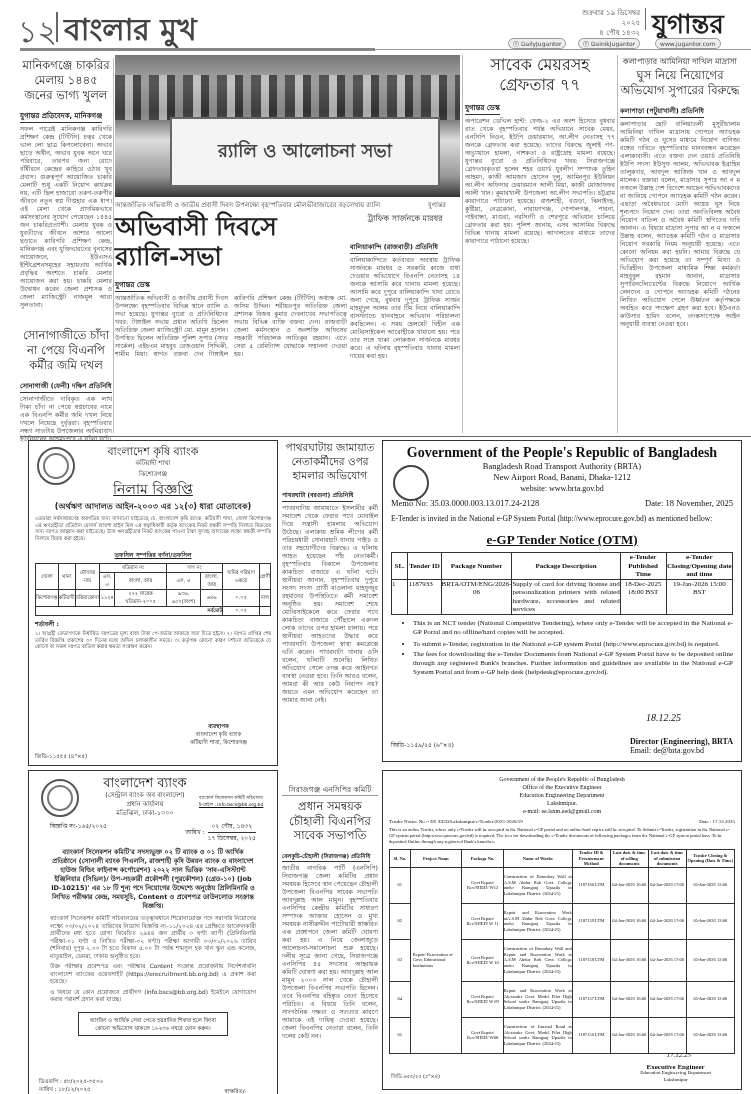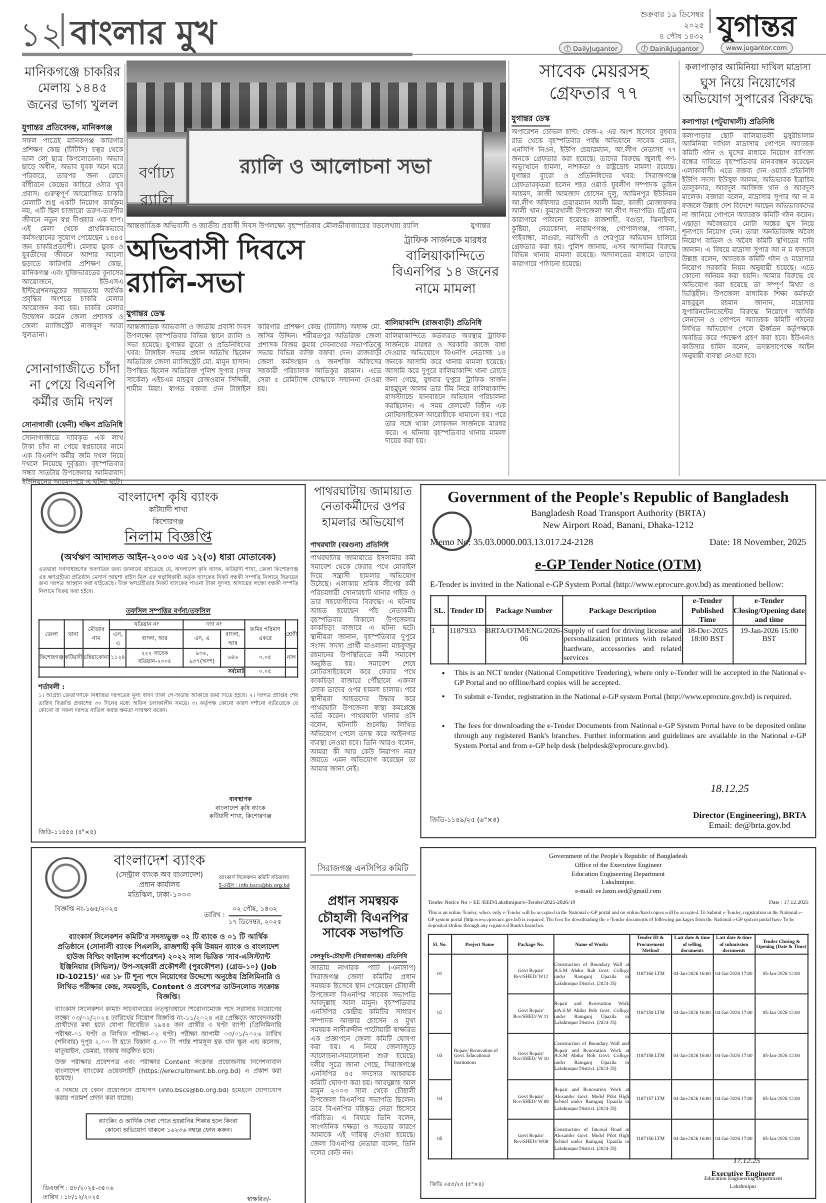--- a/index.html
+++ b/index.html
@@ -57,39 +57,35 @@
 <div class="abs vr" style="left:113px;top:58px;height:375px"></div>
 
 <div class="abs" style="left:20px;top:328px;width:92px">
   <div class="hl" style="font-size:11.5px;line-height:15px">সোনাগাজীতে চাঁদা না পেয়ে বিএনপি কর্মীর জমি দখল</div>
   <div class="byline" style="margin-top:2px;font-size:6.5px">সোনাগাজী (ফেনী) দক্ষিণ প্রতিনিধি</div>
   <div class="body" style="height:48px;margin-top:2px">সোনাগাজীতে দাবিকৃত এক লাখ টাকা চাঁদা না পেয়ে স্বপ্নচাষের নামে এক বিএনপি কর্মীর জমি দখল নিয়ে দখলে নিয়েছে দুর্বৃত্তরা। বৃহস্পতিবার সন্ধ্যা সাতটায় উপজেলার আমিরাবাদ ইউনিয়নের আহমদপুরে এ ঘটনা ঘটে।</div>
 </div>
 
 <div class="abs photo">
   <div class="crowd"></div>
-  <div class="banner-left">
-      <span>বর্ণাঢ্য র‌্যালি</span>
-    </div>
   <div class="banner">
     <div class="banner-title">র‌্যালি ও আলোচনা সভা</div>
   </div>
 </div>
 <div class="abs caption" style="left:115px;top:200px;width:300px">আন্তর্জাতিক অভিবাসী ও জাতীয় প্রবাসী দিবস উপলক্ষ্যে বৃহস্পতিবার মৌলভীবাজারের বড়লেখায় র‌্যালি</div>
 <div class="abs caption" style="left:428px;top:200px">যুগান্তর</div>
 
 <div class="abs" style="left:115px;top:212px;width:232px">
   <div class="hl" style="font-size:25px;line-height:30px;text-align:left;font-weight:bold">অভিবাসী দিবসে র‌্যালি-সভা</div>
   <div class="byline" style="margin-top:2px">যুগান্তর ডেস্ক</div>
   <div class="body" style="height:183px;margin-top:2px;column-count:2;column-gap:6px">আন্তর্জাতিক অভিবাসী ও জাতীয় প্রবাসী দিবস উপলক্ষ্যে বৃহস্পতিবার বিভিন্ন স্থানে র‌্যালি ও সভা হয়েছে। যুগান্তর ব্যুরো ও প্রতিনিধিদের খবর: টাঙ্গাইল সভায় প্রধান অতিথি ছিলেন অতিরিক্ত জেলা ম্যাজিস্ট্রেট মো. মামুন হাসান। উপস্থিত ছিলেন অতিরিক্ত পুলিশ সুপার (সদর সার্কেল) এইচএম মাহবুব রেজওয়ান সিদ্দিকী, শামীম মিয়া। স্বাগত বক্তব্য দেন টাঙ্গাইল কারিগরি প্রশিক্ষণ কেন্দ্র (টিটিসি) অধ্যক্ষ মো. জসিম উদ্দিন। শরীয়তপুর অতিরিক্ত জেলা প্রশাসক বিজয় কুমার দেবনাথের সভাপতিত্বে সভায় বিভিন্ন ব্যক্তি বক্তব্য দেন। রাজবাড়ী জেলা কর্মসংস্থান ও জনশক্তি অফিসের সহকারী পরিচালক আতিকুর রহমান। এতে সেরা ৫ রেমিট্যান্স যোদ্ধাকে সম্মাননা দেওয়া হয়।</div>
 </div>
 
 <div class="abs" style="left:350px;top:213px;width:110px">
   <div class="hl" style="font-size:8px;line-height:11px">ট্রাফিক সার্জনকে মারধর</div>
-  <div class="hl" style="font-size:12px;line-height:15px;margin-top:1px">বালিয়াকান্দিতে বিএনপির ১৪ জনের নামে মামলা</div>
   <div class="byline" style="margin-top:18px;font-size:6.5px">বালিয়াকান্দি (রাজবাড়ী) প্রতিনিধি</div>
   <div class="body" style="height:140px;margin-top:2px">বালিয়াকান্দিতে কর্তব্যরত অবস্থায় ট্রাফিক সার্জনকে মারধর ও সরকারি কাজে বাধা দেওয়ার অভিযোগে বিএনপি নেতাসহ ১৪ জনকে আসামি করে থানায় মামলা হয়েছে। আসামি করে দুপুরে বালিয়াকান্দি থানা রোডে জনা গেছে, বুধবার দুপুরে ট্রাফিক সার্জন মাহমুদুল আলম তার টিম নিয়ে বালিয়াকান্দি বাসস্ট্যান্ডে যানবাহনে অভিযান পরিচালনা করছিলেন। এ সময় হেলমেট বিহীন এক মোটরসাইকেল আরোহীকে থামানো হয়। পরে তার সঙ্গে থাকা লোকজন সার্জনকে মারধর করে। এ ঘটনায় বৃহস্পতিবার থানায় মামলা দায়ের করা হয়।</div>
 </div>
 <div class="abs vr" style="left:462px;top:55px;height:378px"></div>
 
 <div class="abs" style="left:465px;top:55px;width:150px">
   <div class="hl" style="font-size:16px;line-height:20px">সাবেক মেয়রসহ গ্রেফতার ৭৭</div>
   <div class="byline" style="margin-top:2px">যুগান্তর ডেস্ক</div>
   <div class="body" style="height:320px;margin-top:2px">অপারেশন ডেভিল হান্ট: ফেজ-২ এর অংশ হিসেবে বুধবার রাত থেকে বৃহস্পতিবার পর্যন্ত অভিযানে সাবেক মেয়র, এনসিপি নিওন, ইউপি চেয়ারম্যান, আ.লীগ নেতাসহ ৭৭ জনকে গ্রেফতার করা হয়েছে। তাদের বিরুদ্ধে জুলাই গণ-অভ্যুত্থানে হামলা, নাশকতা ও রাষ্ট্রদ্রোহ মামলা রয়েছে। যুগান্তর ব্যুরো ও প্রতিনিধিদের খবর: সিরাজগঞ্জে গ্রেফতারকৃতরা হলেন শহর ওয়ার্ড যুবলীগ সম্পাদক তুহিন আহমদ, কাজী আমজাদ হোসেন দুলু, আমিনপুর ইউনিয়ন আ.লীগ অফিসার চেয়ারম্যান আলী মিয়া, কাজী মোজাফফর আলী খান। কুমারখালী উপজেলা আ.লীগ সভাপতি। চট্টগ্রাম কারাগারে পাঠানো হয়েছে। রাজশাহী, বগুড়া, ঝিনাইদহ, কুষ্টিয়া, নেত্রকোনা, নারায়ণগঞ্জ, গোপালগঞ্জ, পাবনা, গাইবান্ধা, মাগুরা, নরসিংদী ও শেরপুরে অভিযান চালিয়ে গ্রেফতার করা হয়। পুলিশ জানায়, এসব আসামির বিরুদ্ধে বিভিন্ন থানায় মামলা রয়েছে। আদালতের মাধ্যমে তাদের কারাগারে পাঠানো হয়েছে।</div>
 </div>
@@ -162,26 +158,27 @@
   <div class="hl" style="font-size:10.5px;line-height:14px">পাথরঘাটায় জামায়াত নেতাকর্মীদের ওপর হামলার অভিযোগ</div>
   <div class="byline" style="margin-top:2px;font-size:6px">পাথরঘাটা (বরগুনা) প্রতিনিধি</div>
   <div class="body" style="height:280px;margin-top:2px">পাথরঘাটায় জামায়াতে ইসলামীর কর্মী সমাবেশ থেকে ফেরার পথে মোবাইল দিয়ে সন্ত্রাসী হামলার অভিযোগ উঠেছে। এলাকায় শ্রমিক লীগের কর্মী পরিচয়ধারী সোনারহাট থানার গাইড ও তার সহযোগীদের বিরুদ্ধে। এ ঘটনায় আহত হয়েছেন পাঁচ নেতাকর্মী। বৃহস্পতিবার বিকালে উপজেলার কাকচিড়া বাজারে এ ঘটনা ঘটে। স্থানীয়রা জানান, বৃহস্পতিবার দুপুরে সংসদ সদস্য প্রার্থী মাওলানা মাহফুজুর রহমানের উপস্থিতিতে কর্মী সমাবেশ অনুষ্ঠিত হয়। সমাবেশ শেষে মোটরসাইকেলে করে ফেরার পথে কাকচিড়া বাজারে পৌঁছালে একদল লোক তাদের ওপর হামলা চালায়। পরে স্থানীয়রা আহতদের উদ্ধার করে পাথরঘাটা উপজেলা স্বাস্থ্য কমপ্লেক্সে ভর্তি করেন। পাথরঘাটা থানার ওসি বলেন, ঘটনাটি শুনেছি। লিখিত অভিযোগ পেলে তদন্ত করে আইনগত ব্যবস্থা নেওয়া হবে। তিনি আরও বলেন, আমরা কী আর কেউ নিরাপদ নয়? জয়তে এমন অভিযোগ করেছেন তা আমার জানা নেই।</div>
 </div>
 
 <div class="abs box" style="left:382px;top:440px;width:360px;height:322px;padding:4px 8px;font-family:'Liberation Serif',serif">
   <div class="en" style="font-size:14px;font-weight:bold;text-align:center">Government of the People's Republic of Bangladesh</div>
   <div class="abs" style="left:10px;top:24px;width:36px;height:36px;border-radius:50%;border:2px solid #444"></div>
   <div class="en" style="font-size:8.5px;text-align:center;line-height:11px">Bangladesh Road Transport Authority (BRTA)</div>
   <div class="en" style="font-size:8.5px;text-align:center;line-height:11px">New Airport Road, Banani, Dhaka-1212</div>
+  <div class="en" style="font-size:8px;text-align:center;line-height:11px">website: www.brta.gov.bd</div>
   <div class="en" style="display:flex;justify-content:space-between;font-size:8.5px;margin-top:4px">
     <span>Memo No: 35.03.0000.003.13.017.24-2128</span>
     <span>Date: 18 November, 2025</span>
   </div>
+  <div class="en" style="font-size:7.5px;margin-top:6px;line-height:10px">E-Tender is invited in the National e-GP System Portal (http://www.eprocure.gov.bd) as mentioned bellow:</div>
   <div class="en" style="font-size:13px;font-weight:bold;text-decoration:underline;text-align:center;margin-top:8px">e-GP Tender Notice (OTM)</div>
-  <div class="en" style="font-size:7.5px;margin-top:6px;line-height:10px">E-Tender is invited in the National e-GP System Portal (http://www.eprocure.gov.bd) as mentioned bellow:</div>
   <table class="en" style="width:100%;font-size:7px;margin-top:4px;line-height:8.5px">
     <tbody>
         <tr style="font-weight:bold;text-align:center">
       <td style="width:5%">SL.</td>
       <td style="width:10%">Tender ID</td>
       <td style="width:17%">Package Number</td>
       <td style="width:34%">Package Description</td>
       <td style="width:14%">e-Tender Published Time</td>
       <td style="width:20%">e-Tender Closing/Opening date and time</td>
     </tr>
@@ -190,25 +187,25 @@
       <td>1187933</td>
       <td style="text-align:center">BRTA/OTM/ENG/2026-06</td>
       <td style="text-align:justify">Supply of card for driving license and personalization printers with related hardware, accessories and related services</td>
       <td style="text-align:center">18-Dec-2025 18:00 BST</td>
       <td style="text-align:center">19-Jan-2026 15:00 BST</td>
     </tr>
   </tbody>
     </table>
   <ul class="en" style="font-size:7px;line-height:9px;margin-top:4px;padding-left:22px;text-align:justify">
     <li style="margin-bottom:3px">This is an NCT tender (National Competitive Tendering), where only e-Tender will be accepted in the National e-GP Portal and no offline/hard copies will be accepted.</li>
-    <li style="margin-bottom:18px">To submit e-Tender, registration in the National e-GP system Portal (http://www.eprocure.gov.bd) is required.</li>
+    <li style="margin-bottom:1px">To submit e-Tender, registration in the National e-GP system Portal (http://www.eprocure.gov.bd) is required.</li>
     <li>The fees for downloading the e-Tender Documents from National e-GP System Portal have to be deposited online through any registered Bank's branches. Further information and guidelines are available in the National e-GP System Portal and from e-GP help desk (helpdesk@eprocure.gov.bd).</li>
   </ul>
   <div class="en" style="position:absolute;right:60px;bottom:38px;font-size:10px;font-style:italic">18.12.25</div>
-  <div class="en" style="position:absolute;right:8px;bottom:6px;text-align:center;font-size:8px">
+  <div class="en" style="position:absolute;right:8px;bottom:6px;font-size:8px">
     <div style="font-weight:bold">Director (Engineering), BRTA</div>
     <div>Email: de@brta.gov.bd</div>
   </div>
   <div style="position:absolute;left:8px;bottom:10px;font-size:6px;font-family:'DejaVu Sans',sans-serif">জিডি-১১৫৯/২৫ (৬"×৪)</div>
 </div>
 
 <div class="abs box" style="left:28px;top:770px;width:250px;height:364px;padding:4px 21px">
   <div class="seal abs" style="left:12px;top:8px"></div>
   <div class="hl" style="font-size:13px;line-height:16px;margin-left:20px;width:150px;display:inline-block">
     <div>বাংলাদেশ ব্যাংক</div>
@@ -244,21 +241,21 @@
     <div>স্বাক্ষরিত/-</div>
     <div style="font-weight:bold">(মিজানুর রহমান আকন্দ)</div>
     <div>পরিচালক (বিএসসিএস)</div>
     <div>ও</div>
     <div>সদস্য-সচিব, বিএসসি</div>
   </div>
 </div>
 
 <div class="abs" style="left:282px;top:785px;width:96px">
   <div class="hl" style="font-size:7.5px;line-height:10px;border-bottom:1px solid #999">সিরাজগঞ্জ এনসিপির কমিটি</div>
-  <div class="hl" style="font-size:11.5px;line-height:14.5px;margin-top:16px;font-weight:bold">প্রধান সমন্বয়ক চৌহালী বিএনপির সাবেক সভাপতি</div>
+  <div class="hl" style="font-size:11.5px;line-height:14.5px;margin-top:3px;font-weight:normal">প্রধান সমন্বয়ক চৌহালী বিএনপির সাবেক সভাপতি</div>
   <div class="byline" style="margin-top:2px;font-size:5.5px">বেলকুচি-চৌহালী (সিরাজগঞ্জ) প্রতিনিধি</div>
   <div class="body" style="height:232px;margin-top:2px">জাতীয় নাগরিক পার্টি (এনসিপি) সিরাজগঞ্জ জেলা কমিটির প্রধান সমন্বয়ক হিসেবে স্থান পেয়েছেন চৌহালী উপজেলা বিএনপির সাবেক সভাপতি আবদুল্লাহ আল মামুন। বৃহস্পতিবার এনসিপির কেন্দ্রীয় কমিটির সাধারণ সম্পাদক আক্তার হোসেন ও মুখ্য সমন্বয়ক নাসীরুদ্দীন পাটোয়ারী স্বাক্ষরিত এক প্রজ্ঞাপনে জেলা কমিটি ঘোষণা করা হয়। এ নিয়ে জেলাজুড়ে আলোচনা-সমালোচনা শুরু হয়েছে। দলীয় সূত্রে জানা গেছে, সিরাজগঞ্জে এনসিপির ৪৫ সদস্যের আহ্বায়ক কমিটি ঘোষণা করা হয়। আবদুল্লাহ আল মামুন ২০০৩ সাল থেকে চৌহালী উপজেলা বিএনপির সভাপতি ছিলেন। তবে বিএনপির বহিষ্কৃত নেতা হিসেবে পরিচিত। এ বিষয়ে তিনি বলেন, সাংগঠনিক দক্ষতা ও সততার কারণে আমাকে এই দায়িত্ব দেওয়া হয়েছে। জেলা বিএনপির নেতারা বলেন, তিনি দলের কেউ নন।</div>
 </div>
 
 <div class="abs box" style="left:382px;top:770px;width:360px;height:320px;padding:4px 6px;font-family:'Liberation Serif',serif">
   <div class="en" style="text-align:center;font-size:6px;line-height:8px">
     <div>Government of the People's Republic of Bangladesh</div>
     <div>Office of the Executive Engineer</div>
     <div>Education Engineering Department</div>
     <div>Lakshmipur.</div>

